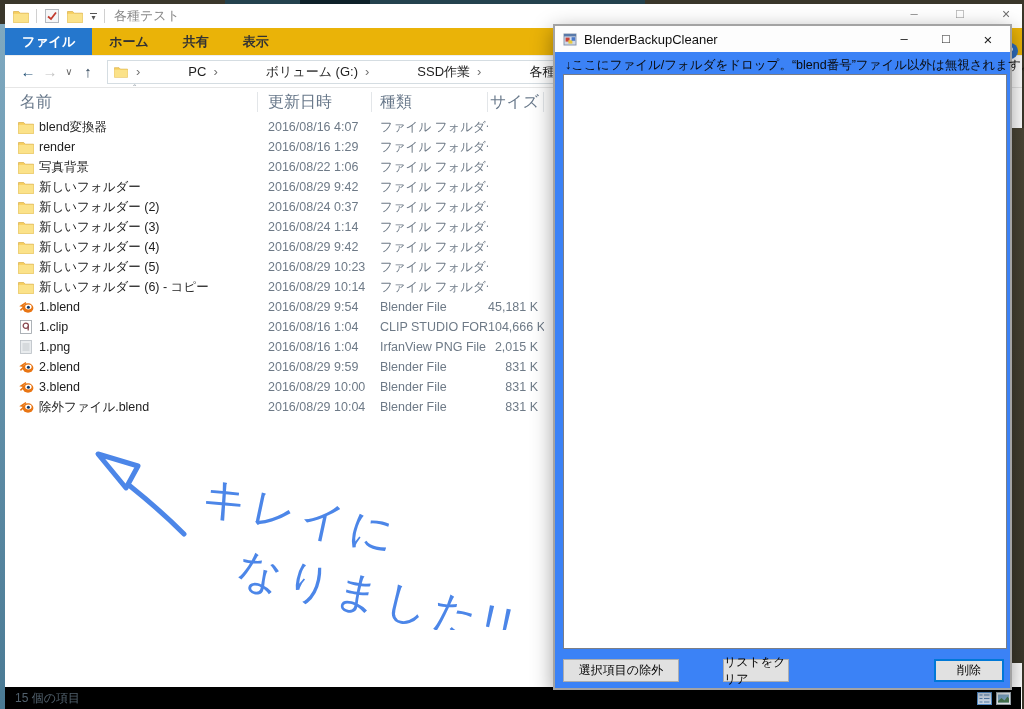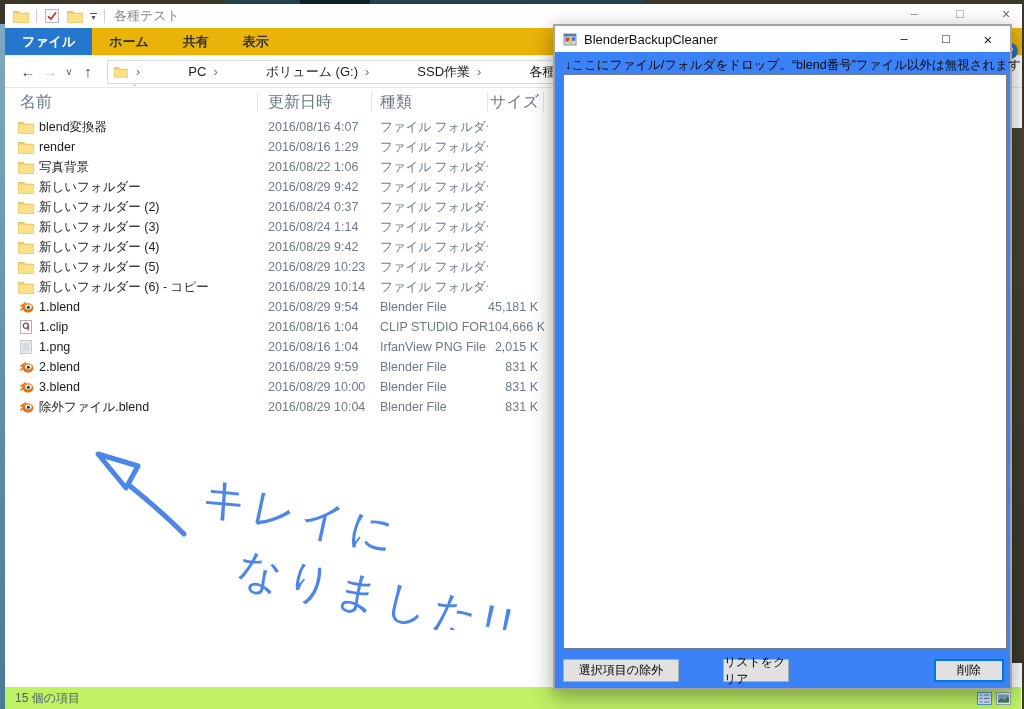--- a/index.html
+++ b/index.html
@@ -48,21 +48,21 @@
   .list{position:absolute;left:0;top:113px;width:546px;}
   .frow{display:grid;grid-template-columns:240px 114px 116px 56px;padding-left:13px;height:20px;align-items:center;}
   .frow .cell{font-size:12.5px;white-space:nowrap;overflow:hidden;}
   .frow .col-name{display:flex;align-items:center;gap:5px;color:#1d1d1d;}
   .frow .col-date,.frow .col-type{color:#6e7a87;}
   .frow .col-date{padding-left:10px;}
   .frow .col-type{padding-left:8px;}
   .frow .col-size{color:#6e7a87;text-align:right;padding-right:6px;}
   .ficon{display:inline-flex;width:16px;justify-content:center;}
 
-  .statusbar{position:absolute;left:0;right:1px;bottom:0;height:22px;background:#bef264;display:flex;align-items:center;padding:0 10px;}
+  .statusbar{position:absolute;left:0;right:1px;bottom:0;height:22px;background:#000000;display:flex;align-items:center;padding:0 10px;}
   .status-text{font-size:12px;color:#51606c;}
   .viewbtns{margin-left:auto;display:flex;gap:4px;align-items:center;}
 
   .helpbtn{position:absolute;left:997px;top:39px;width:16px;height:16px;border-radius:50%;background:#2f6fc1;color:#fff;font-size:11px;font-weight:bold;text-align:center;line-height:16px;}
 
   
   #annotation{position:absolute;left:60px;top:430px;z-index:5;}
   #annotation text{font-size:44px;letter-spacing:5px;}
 
   

